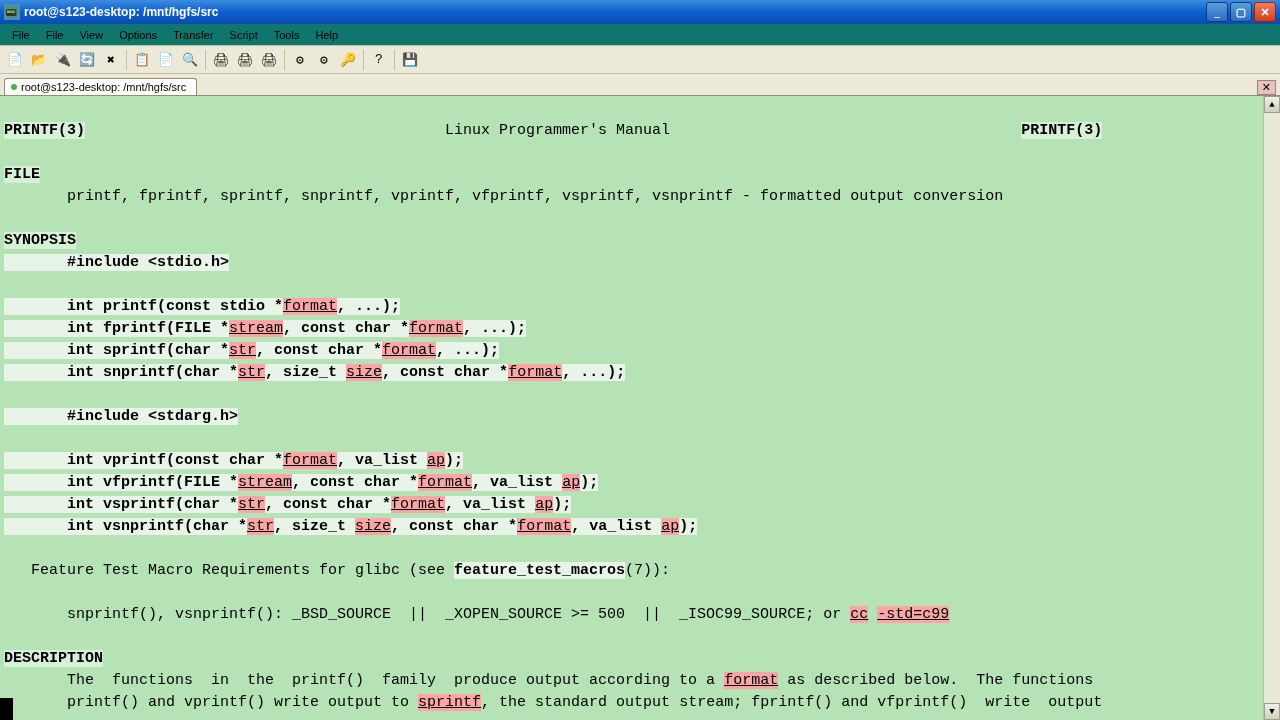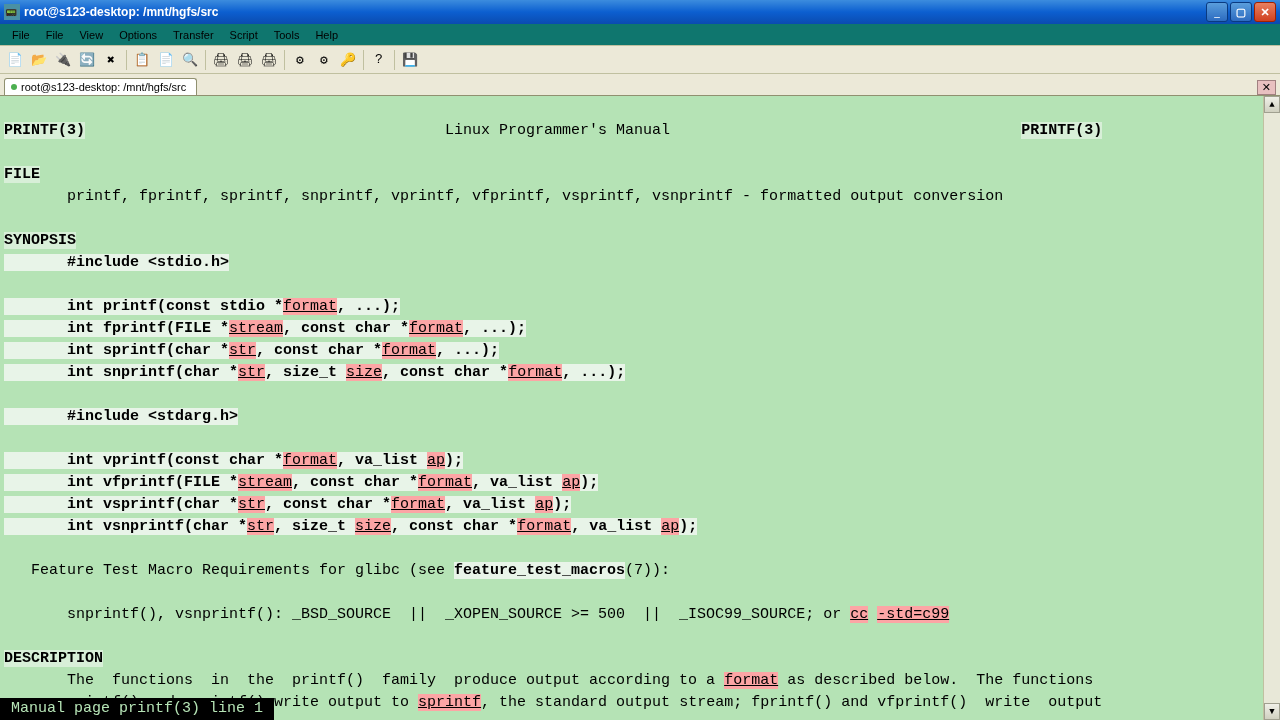--- a/index.html
+++ b/index.html
@@ -115,20 +115,20 @@
 <span class="bold-seg">       int vsprintf(char *</span><span class="underline">str</span><span class="bold-seg">, const char *</span><span class="underline">format</span><span class="bold-seg">, va_list </span><span class="underline">ap</span><span class="bold-seg">);</span>
 <span class="bold-seg">       int vsnprintf(char *</span><span class="underline">str</span><span class="bold-seg">, size_t </span><span class="underline">size</span><span class="bold-seg">, const char *</span><span class="underline">format</span><span class="bold-seg">, va_list </span><span class="underline">ap</span><span class="bold-seg">);</span>
 
 <span>   Feature Test Macro Requirements for glibc (see </span><span class="bold-seg">feature_test_macros</span><span>(7)):</span>
 
 <span>       snprintf(), vsnprintf(): _BSD_SOURCE  ||  _XOPEN_SOURCE &gt;= 500  ||  _ISOC99_SOURCE; or </span><span class="underline">cc</span><span> </span><span class="underline">-std=c99</span>
 
 <span class="bold-header">DESCRIPTION</span>
 <span>       The  functions  in  the  printf()  family  produce output according to a </span><span class="underline">format</span><span> as described below.  The functions</span>
 <span>       printf() and vprintf() write output to </span><span class="underline">sprintf</span><span>, the standard output stream; fprintf() and vfprintf()  write  output</span>
-<span class="statusline"><span> Manual page printf(3) line 1</span><span class="cursor-block"> </span></span>
+<span class="statusline"><span class="cursor-block"> </span></span>
 </div>
 <div class="scrollbar">
   <div class="scroll-btn">▲</div>
   <div class="scroll-track"></div>
   <div class="scroll-btn">▼</div>
 </div>
 </div>
 
 </body></html>

